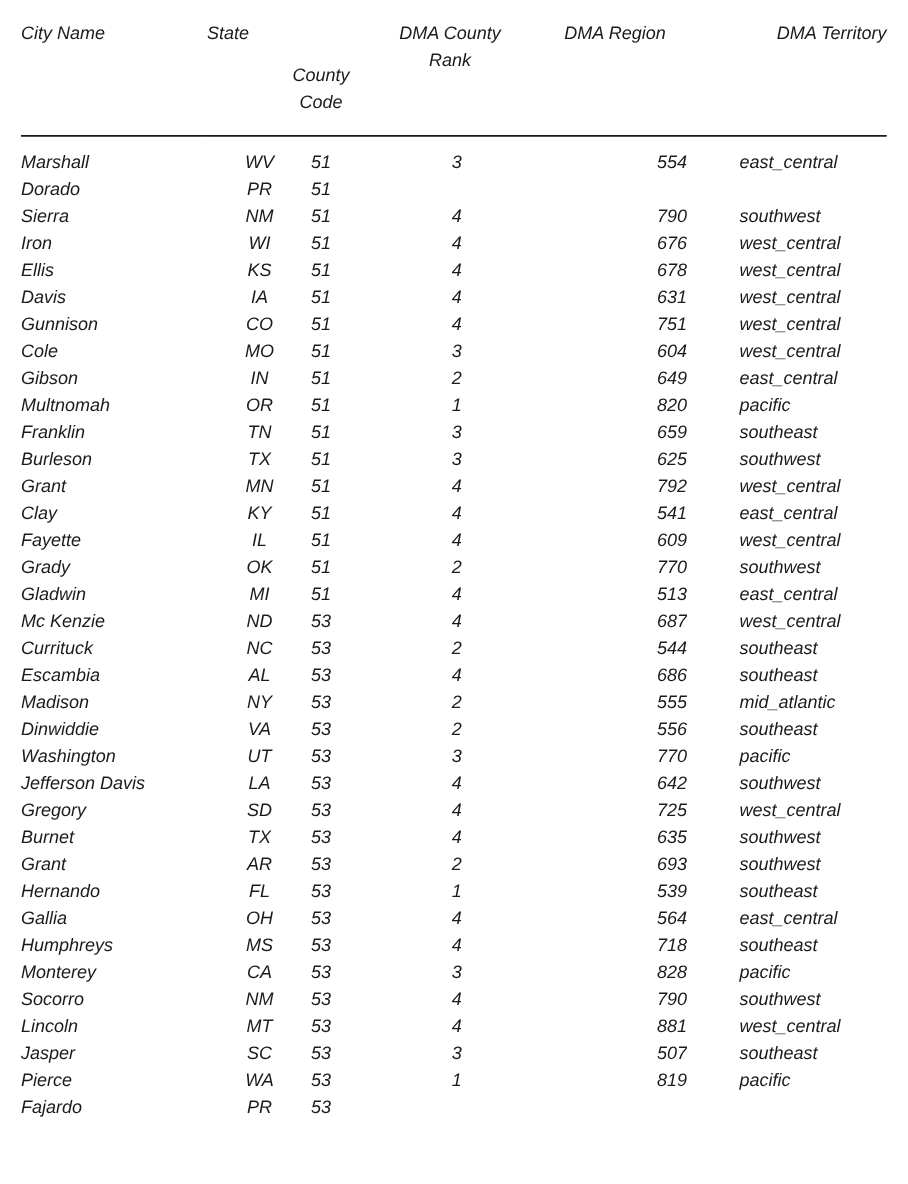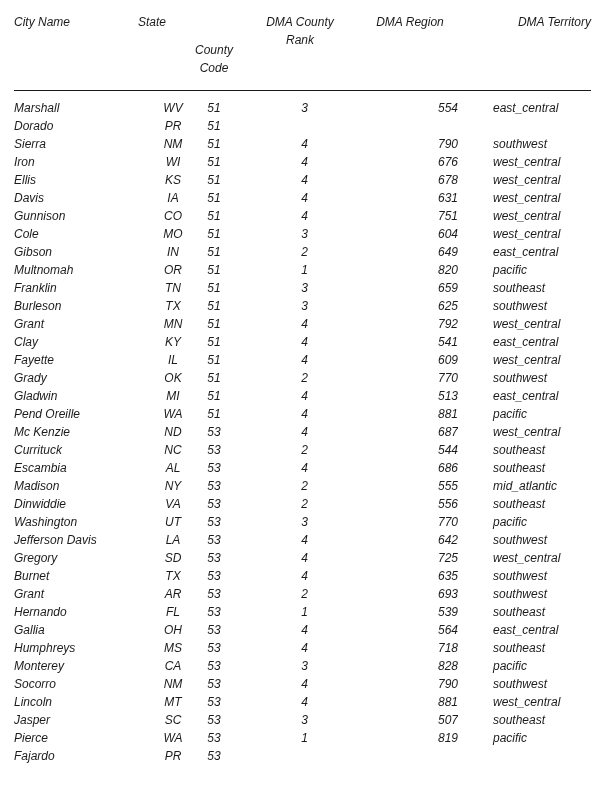--- a/index.html
+++ b/index.html
@@ -223,28 +223,20 @@
       </tr>
       <tr>
         <td class="c0">Gladwin</td>
         <td class="c1">MI</td>
         <td class="c2">51</td>
         <td class="c3">4</td>
         <td class="c4">513</td>
         <td class="c5">east_central</td>
       </tr>
       <tr>
-        <td class="c0">Pend Oreille</td>
-        <td class="c1">WA</td>
-        <td class="c2">51</td>
-        <td class="c3">4</td>
-        <td class="c4">881</td>
-        <td class="c5">pacific</td>
-      </tr>
-      <tr>
         <td class="c0">Mc Kenzie</td>
         <td class="c1">ND</td>
         <td class="c2">53</td>
         <td class="c3">4</td>
         <td class="c4">687</td>
         <td class="c5">west_central</td>
       </tr>
       <tr>
         <td class="c0">Currituck</td>
         <td class="c1">NC</td>

